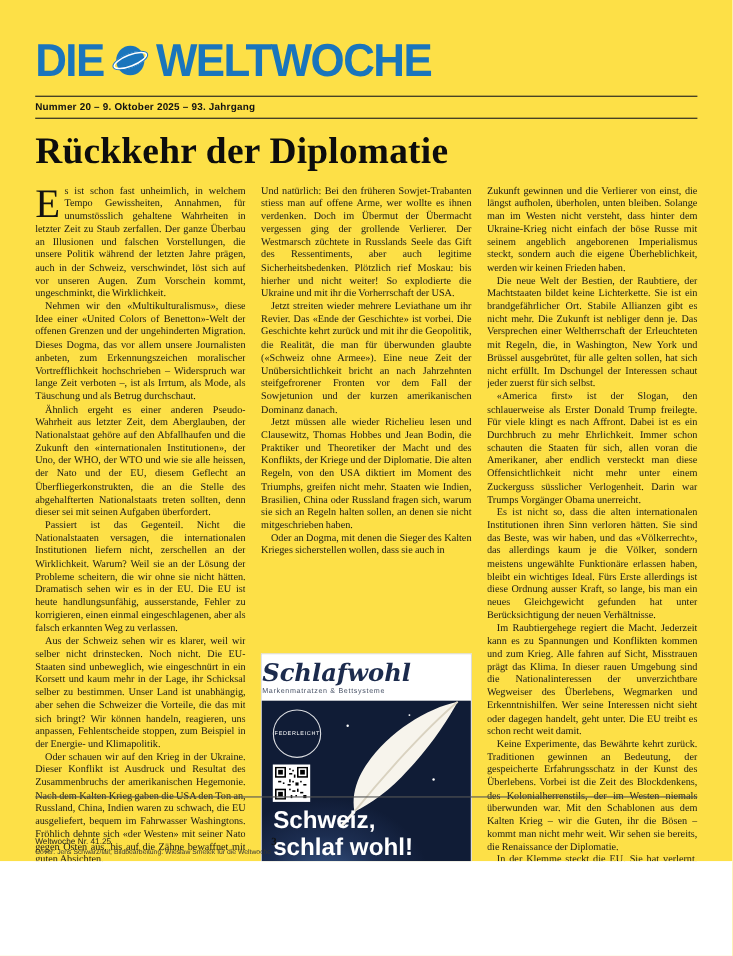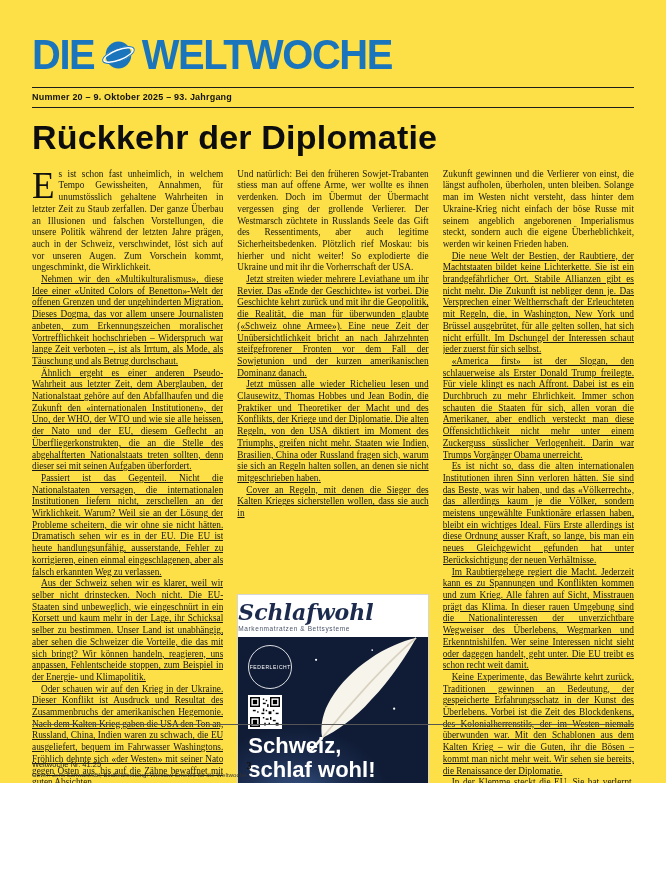--- a/index.html
+++ b/index.html
@@ -18,32 +18,32 @@
   .globe svg { display:block; }
   .rule { border-top:1.4px solid #1c1c1c; }
   .rule-thin { border-top:1px solid #1c1c1c; }
   .logo-row { margin-bottom:11px; }
   .issue-line {
     font-family:"Liberation Sans", sans-serif; font-weight:700;
     font-size:9px; letter-spacing:0.2px; padding:4px 0 5px; color:#111;
   }
   
   h1.headline {
-    margin:12px 0 13px 0; font-family:Liberation Sans, sans-serif;
+    margin:12px 0 13px 0; font-family:Liberation Serif, serif;
     font-weight:700; font-size:34px; line-height:1.05; color:#0d0d0d;
     letter-spacing:0.2px;
   }
   
   .article { display:flex; gap:14px; height:680px; overflow:hidden; }
   .col { flex:1 1 0; min-width:0; overflow:hidden; display:flex; flex-direction:column; }
   .col p {
     margin:0; font-size:9.3px; line-height:11.7px; text-align:justify;
     hyphens:auto; -webkit-hyphens:auto; word-spacing:-0.2px;
   }
-  .col p + p { text-indent:9px;text-decoration:underline; }
+  .col p + p { text-indent:9px; }
   .dropcap {
     float:left; font-size:37px; line-height:29px; padding:2px 4px 0 0;
     font-weight:400; color:#111;
   }
   
   .ad {
     margin-top:auto; height:253px; border:1px solid #d6d6d6;
     display:flex; flex-direction:column; background:#fff; cursor:pointer;
   }
   .ad-top { text-align:left; padding:6px 0 5px 0; background:#fff; }
@@ -125,21 +125,21 @@
       <p>Ähnlich ergeht es einer anderen Pseudo-Wahrheit aus letzter Zeit, dem Aberglauben, der Nationalstaat gehöre auf den Abfallhaufen und die Zukunft den «internationalen Institutionen», der Uno, der WHO, der WTO und wie sie alle heissen, der Nato und der EU, diesem Geflecht an Überfliegerkonstrukten, die an die Stelle des abgehalfterten Nationalstaats treten sollten, denn dieser sei mit seinen Aufgaben überfordert.</p>
       <p>Passiert ist das Gegenteil. Nicht die Nationalstaaten versagen, die internationalen Institutionen liefern nicht, zerschellen an der Wirklichkeit. Warum? Weil sie an der Lösung der Probleme scheitern, die wir ohne sie nicht hätten. Dramatisch sehen wir es in der EU. Die EU ist heute handlungsunfähig, ausserstande, Fehler zu korrigieren, einen einmal eingeschlagenen, aber als falsch erkannten Weg zu verlassen.</p>
       <p>Aus der Schweiz sehen wir es klarer, weil wir selber nicht drinstecken. Noch nicht. Die EU-Staaten sind unbeweglich, wie eingeschnürt in ein Korsett und kaum mehr in der Lage, ihr Schicksal selber zu bestimmen. Unser Land ist unabhängig, aber sehen die Schweizer die Vorteile, die das mit sich bringt? Wir können handeln, reagieren, uns anpassen, Fehlentscheide stoppen, zum Beispiel in der Energie- und Klimapolitik.</p>
       <p>Oder schauen wir auf den Krieg in der Ukraine. Dieser Konflikt ist Ausdruck und Resultat des Zusammenbruchs der amerikanischen Hegemonie. Nach dem Kalten Krieg gaben die USA den Ton an, Russland, China, Indien waren zu schwach, die EU ausgeliefert, bequem im Fahrwasser Washingtons. Fröhlich dehnte sich «der Westen» mit seiner Nato gegen Osten aus, bis auf die Zähne bewaffnet mit guten Absichten.</p>
     </div>
 
     <div class="col">
       <p>Und natürlich: Bei den früheren Sowjet-Trabanten stiess man auf offene Arme, wer wollte es ihnen verdenken. Doch im Übermut der Übermacht vergessen ging der grollende Verlierer. Der Westmarsch züchtete in Russlands Seele das Gift des Ressentiments, aber auch legitime Sicherheitsbedenken. Plötzlich rief Moskau: bis hierher und nicht weiter! So explodierte die Ukraine und mit ihr die Vorherrschaft der USA.</p>
       <p>Jetzt streiten wieder mehrere Leviathane um ihr Revier. Das «Ende der Geschichte» ist vorbei. Die Geschichte kehrt zurück und mit ihr die Geopolitik, die Realität, die man für überwunden glaubte («Schweiz ohne Armee»). Eine neue Zeit der Unübersichtlichkeit bricht an nach Jahrzehnten steifgefrorener Fronten vor dem Fall der Sowjetunion und der kurzen amerikanischen Dominanz danach.</p>
       <p>Jetzt müssen alle wieder Richelieu lesen und Clausewitz, Thomas Hobbes und Jean Bodin, die Praktiker und Theoretiker der Macht und des Konflikts, der Kriege und der Diplomatie. Die alten Regeln, von den USA diktiert im Moment des Triumphs, greifen nicht mehr. Staaten wie Indien, Brasilien, China oder Russland fragen sich, warum sie sich an Regeln halten sollen, an denen sie nicht mitgeschrieben haben.</p>
-      <p>Cover an Regeln, mit denen die Sieger des Kalten Krieges sicherstellen wollen, dass sie auch in</p>
+      <p>Oder an Dogma, mit denen die Sieger des Kalten Krieges sicherstellen wollen, dass sie auch in</p>
 
       <div class="ad">
         <div class="ad-top">
           <div class="ad-brand">Schlafwohl</div>
           <div class="ad-tagline">Markenmatratzen &amp; Bettsysteme</div>
         </div>
         <div class="ad-main">
           <svg class="feather" viewBox="0 0 100 100">
             <path d="M96,4 C72,9 42,28 26,54 C20,64 17,75 19,86 C30,81 46,70 59,55 C76,37 89,17 96,4 Z" fill="#f7f4ec"></path>
             <path d="M19,86 C40,60 72,24 96,4" stroke="#d9d2c0" stroke-width="1.4" fill="none"></path>

